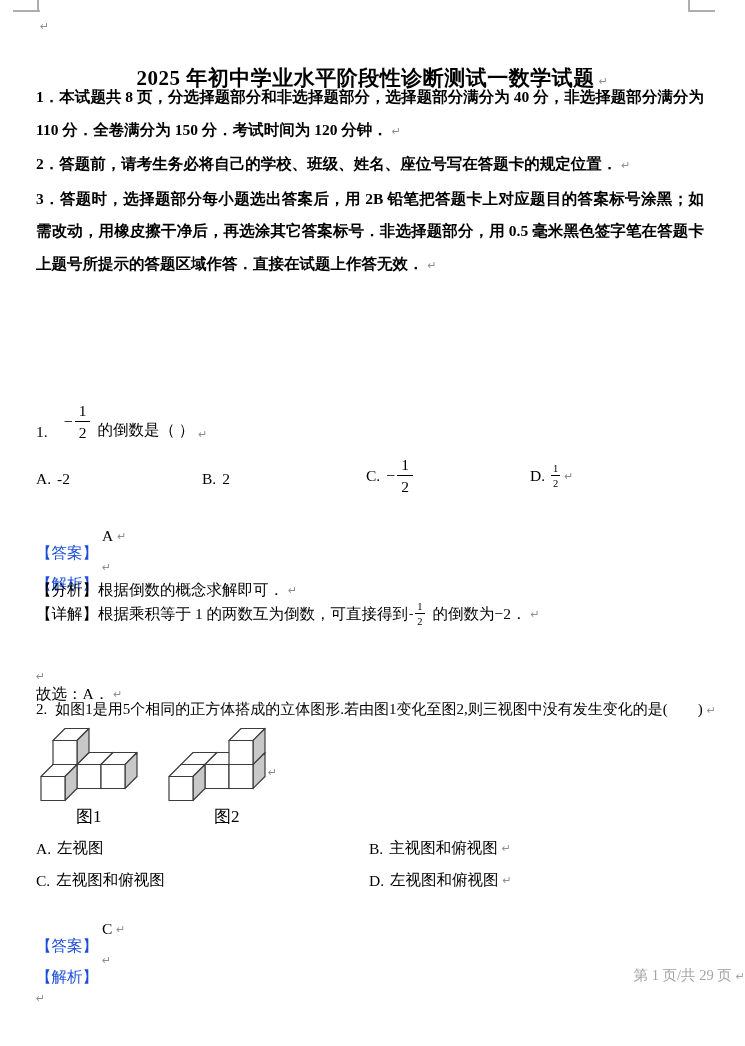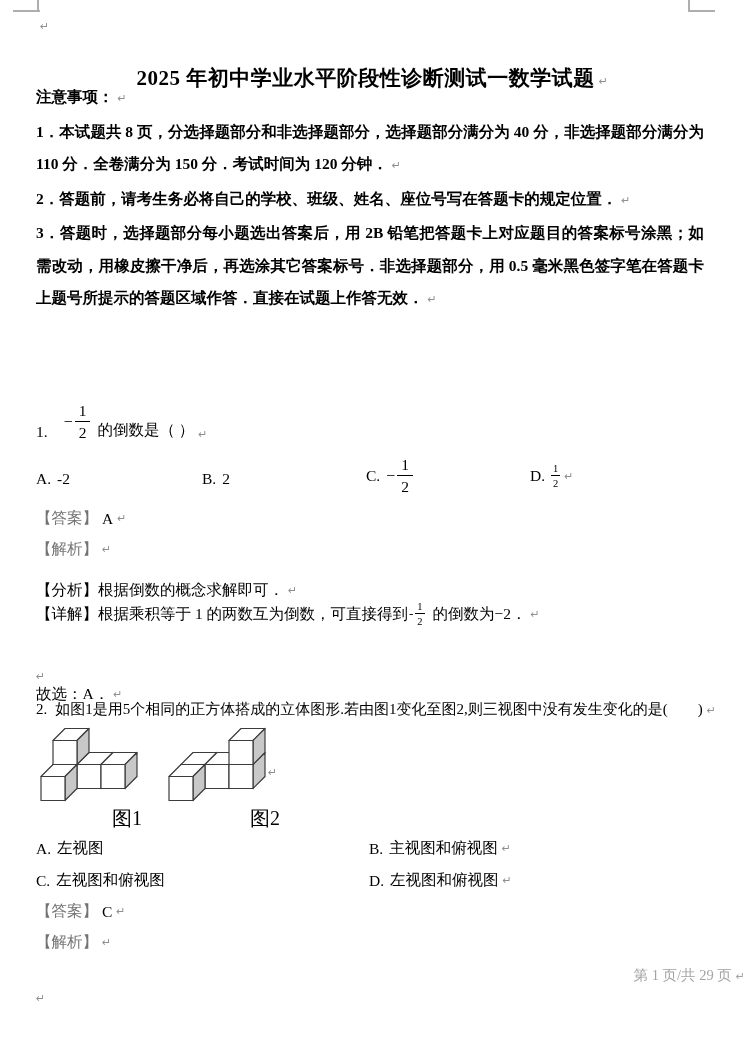--- a/index.html
+++ b/index.html
@@ -29,25 +29,25 @@
   .fracv{display:inline-flex;align-items:center;margin-right:7px;}
   .fsign{font-size:16px;margin-right:2px;}
   .frac{display:inline-flex;flex-direction:column;align-items:center;line-height:1.1;font-size:15.5px;}
   .frac .fnum{border-bottom:1.2px solid #000;padding:0 4px 2px;}
   .frac .fden{padding-top:2px;}
   .frac.small{font-size:10.5px;line-height:1.05;}
   .frac.small .fnum{padding:0 2px 1px;border-bottom:1px solid #000;}
   .opt{position:absolute;font-size:15.5px;display:flex;align-items:center;}
   .opt .olabel{margin-right:6px;}
   .row{position:absolute;left:36px;font-size:15.5px;display:flex;align-items:center;}
-  .tagblue{color:#737373;}
+  .tagblue{color:#1d4ed8;margin-top:35px;}
   .ansval{margin-left:4px;}
   .q2line{position:absolute;left:36px;top:700px;font-size:15px;white-space:nowrap;}
   .q2line .qnum2{margin-right:8px;}
-  .figlabel{position:absolute;font-size:20px;margin-left:36px;}
+  .figlabel{position:absolute;font-size:17px;}
   .figsvg{position:absolute;}
   .footer{
     position:absolute;top:966px;left:0;width:100%;text-align:right;
     font-size:14.5px;color:#a3a3a3;
   }
   .footer .pilcrow{color:#a3a3a3;}
   .abs-pilcrow{position:absolute;margin:0;}
 </style>
 </head>
 <body>
@@ -57,21 +57,20 @@
   <div class="cropline" style="left:13px;top:10px;width:27px;height:2px;"></div>
   <div class="cropline" style="left:37px;top:0;width:2px;height:10px;"></div>
   <div class="cropline" style="left:688px;top:10px;width:27px;height:2px;"></div>
   <div class="cropline" style="left:688px;top:0;width:2px;height:10px;"></div>
 
   <span class="pilcrow abs-pilcrow" style="left:40px;top:20px;">↵</span>
 
   <div class="title"><span>2025 年初中学业水平阶段性诊断测试一数学试题</span><span class="pilcrow">↵</span></div>
 
   <div class="notices">
-    <p><span>注意事项：</span><span class="pilcrow">↵</span></p>
     <p><span>1．本试题共 8 页，分选择题部分和非选择题部分，选择题部分满分为 40 分，非选择题部分满分为 110 分．全卷满分为 150 分．考试时间为 120 分钟．</span><span class="pilcrow">↵</span></p>
     <p><span>2．答题前，请考生务必将自己的学校、班级、姓名、座位号写在答题卡的规定位置．</span><span class="pilcrow">↵</span></p>
     <p><span>3．答题时，选择题部分每小题选出答案后，用 2B 铅笔把答题卡上对应题目的答案标号涂黑；如需改动，用橡皮擦干净后，再选涂其它答案标号．非选择题部分，用 0.5 毫米黑色签字笔在答题卡上题号所提示的答题区域作答．直接在试题上作答无效．</span><span class="pilcrow">↵</span></p>
   </div>
 
   <div class="q1line">
     <span class="qnum">1.</span>
     <span class="fracv">
       <span class="fsign">−</span>
       <span class="frac">

